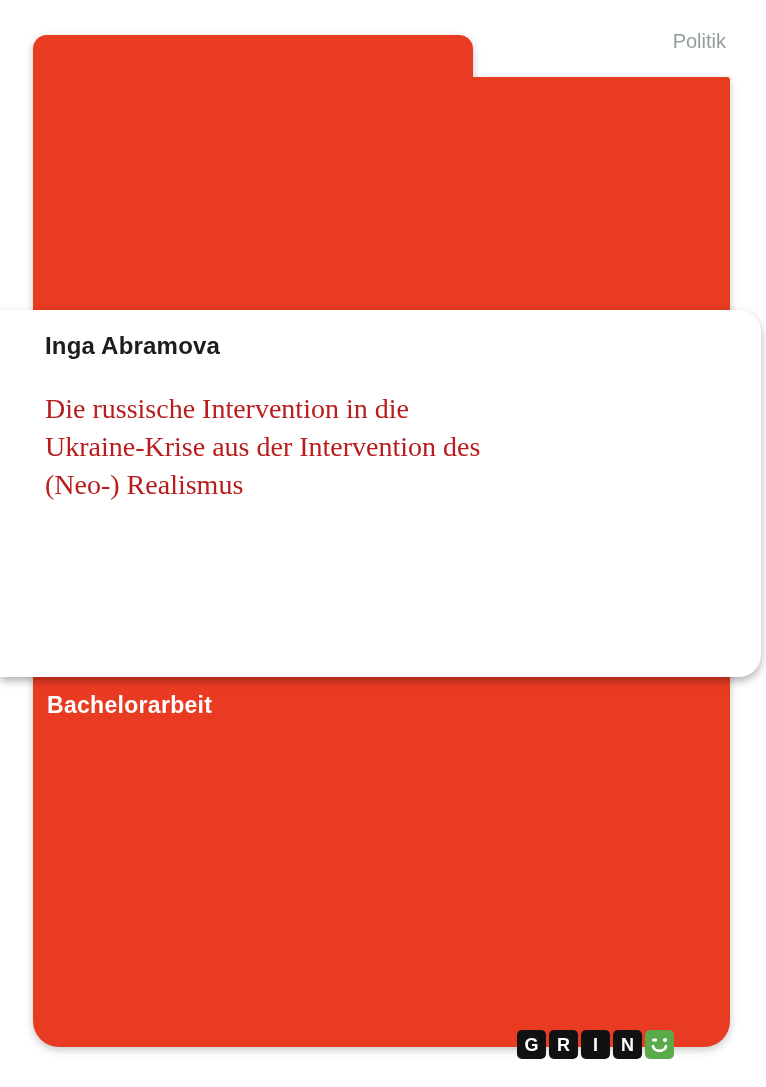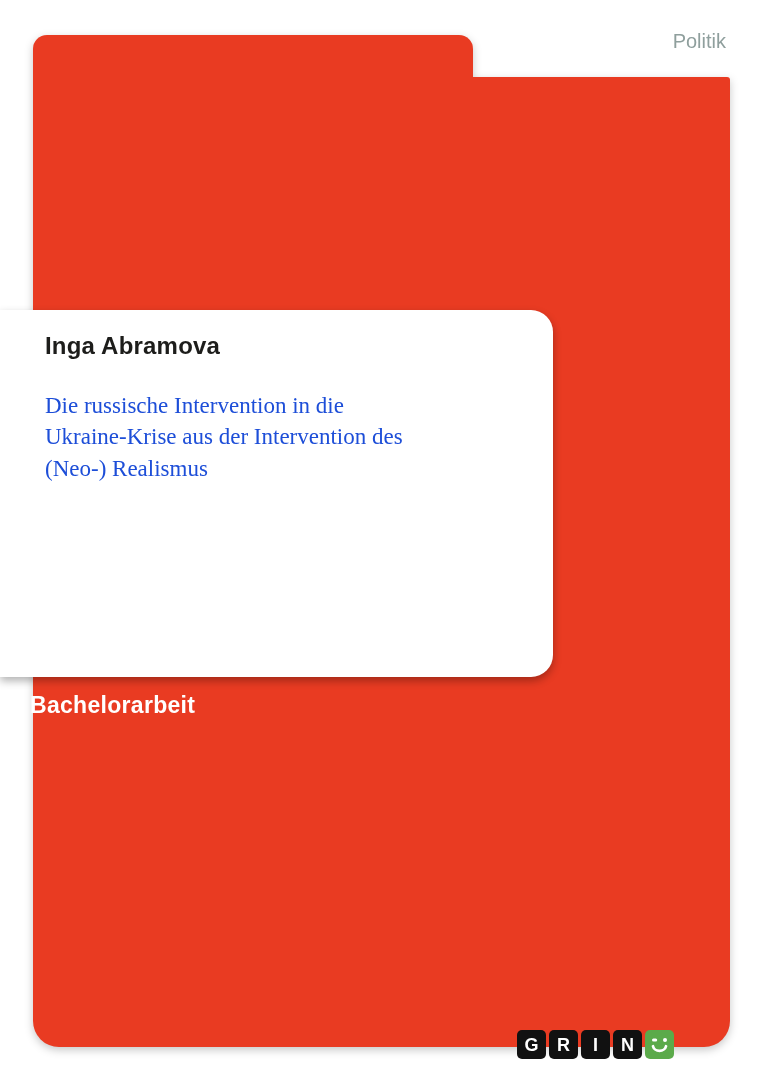--- a/index.html
+++ b/index.html
@@ -48,47 +48,47 @@
     font-size: 20px;
     line-height: 1.1;
     color: #8f9f9d;
   }
 
   
   .card {
     position: absolute;
     left: 0;
     top: 310px;
-    width: 553px;
+    width: 761px;
     height: 367px;
     background: #ffffff;
     border-radius: 0 22px 22px 0;
     box-shadow: 0 4px 8px rgba(0,0,0,0.30);
     box-sizing: border-box;
     padding: 22px 28px 0 45px;
   }
   .author {
     font-size: 24px;
     font-weight: bold;
     color: #1d1d1b;
     letter-spacing: 0.2px;
   }
   .title {
     margin: 30px 0 0 0;
     font-family: "Liberation Serif", serif;
     font-weight: normal;
-    font-size: 23px;
+    font-size: 28px;
     line-height: 1.36;
-    color: #1d4ed8;
+    color: #b91c1c;
   }
 
   
   .thesis {
     position: absolute;
-    left: 30px;
+    left: 47px;
     top: 692px;
     font-size: 23px;
     font-weight: bold;
     color: #ffffff;
     letter-spacing: 0.3px;
   }
 
   
   .logo {
     position: absolute;

